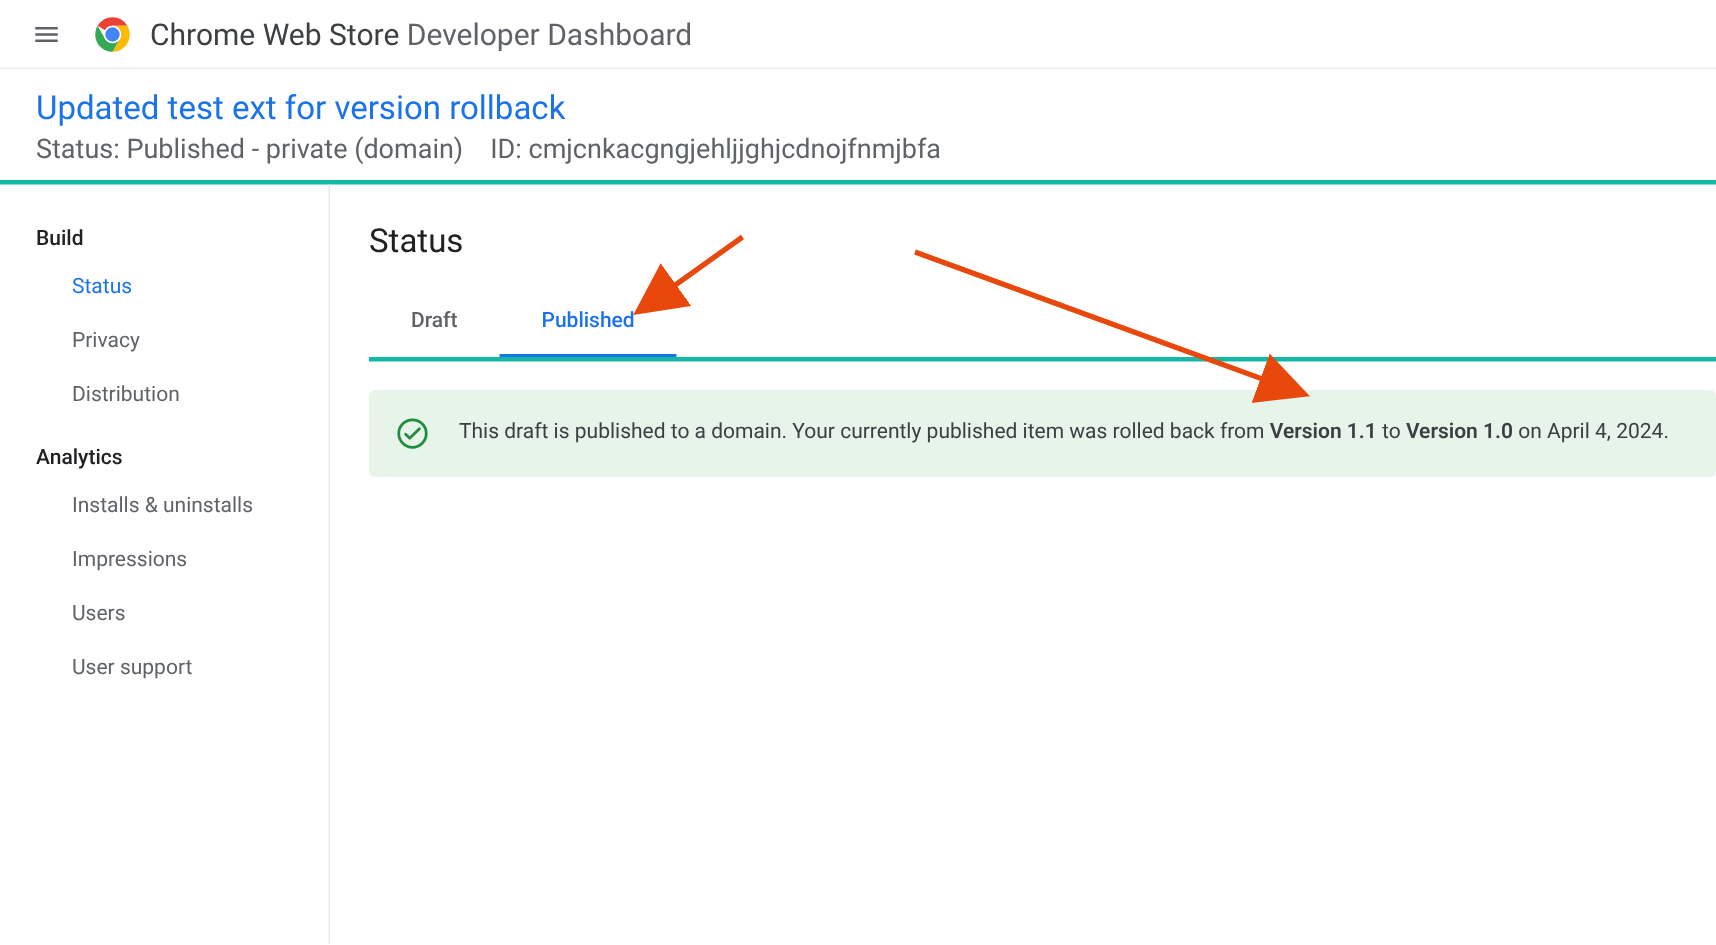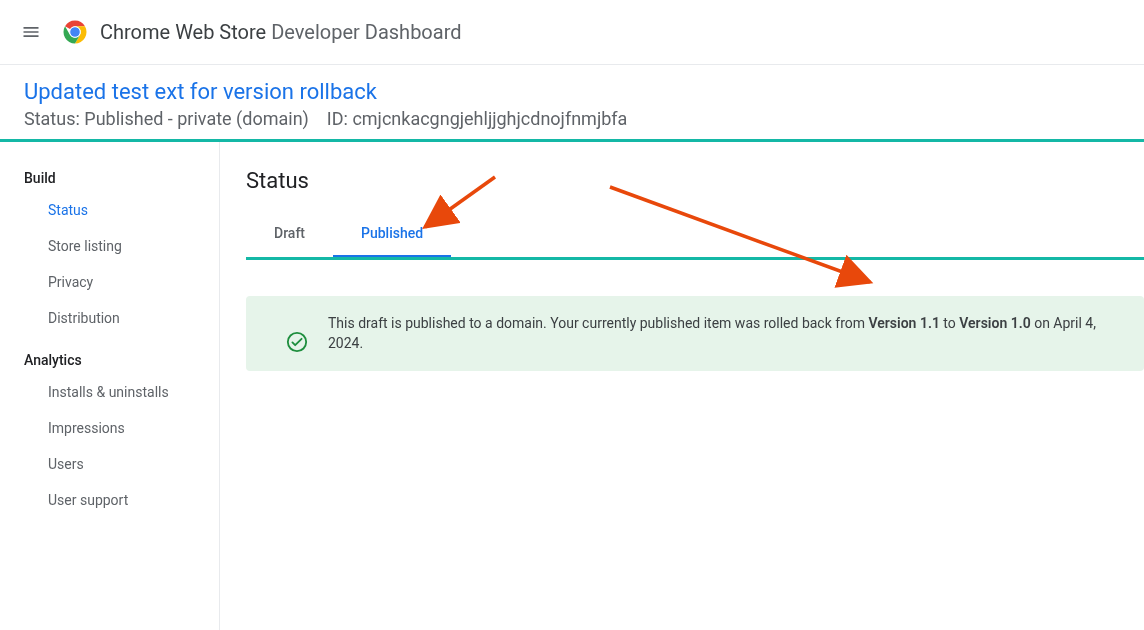--- a/index.html
+++ b/index.html
@@ -6,21 +6,21 @@
     body {
       font-family: "Google Sans", Roboto, "Helvetica Neue", Arial, sans-serif;
       font-size: 14px;
       color: #202124;
       background: #fff;
       width: 1144px;
       height: 630px;
       overflow: hidden;
     }
     .topbar {
-      height: 65px;
+      height: 46px;
       display: flex;
       align-items: center;
       padding: 0 12px;
       border-bottom: 1px solid #e8eaed;
       gap: 12px;
     }
     .hamburger {
       width: 38px; height: 38px;
       display: flex; align-items: center; justify-content: center;
       cursor: pointer;
@@ -98,26 +98,26 @@
       font-size: 14px;
       cursor: pointer;
       border-bottom: 2px solid transparent;
       font-weight: 500;
     }
     .tab.active {
       color: #1a73e8;
       border-bottom-color: #1a73e8;
     }
     .banner {
-      margin-top: 36px;
+      margin-top: 19px;
       background: #e6f4ea;
       border-radius: 4px;
-      padding: 18px 40px;
-      display: flex;
-      align-items: flex-end;
+      padding: 18px 18px;
+      display: flex;
+      align-items: center;
       gap: 20px;
       margin-right: 0;
     }
     .banner-icon {
       width: 22px; height: 22px;
       flex-shrink: 0;
     }
     .banner-text {
       color: #3c4043;
       font-size: 14px;
@@ -163,21 +163,20 @@
     <span>Status: Published - private (domain)</span>
     <span>ID: cmjcnkacgngjehljjghjcdnojfnmjbfa</span>
   </div>
 </div>
 
 <div class="content">
 
   <div class="sidebar">
     <div class="side-section-title">Build</div>
     <div class="side-item active">Status</div>
-    <div class="side-item">Store listing</div>
     <div class="side-item">Privacy</div>
     <div class="side-item">Distribution</div>
 
     <div class="side-section-title" style="margin-top:10px">Analytics</div>
     <div class="side-item">Installs &amp; uninstalls</div>
     <div class="side-item">Impressions</div>
     <div class="side-item">Users</div>
     <div class="side-item">User support</div>
   </div>
 

